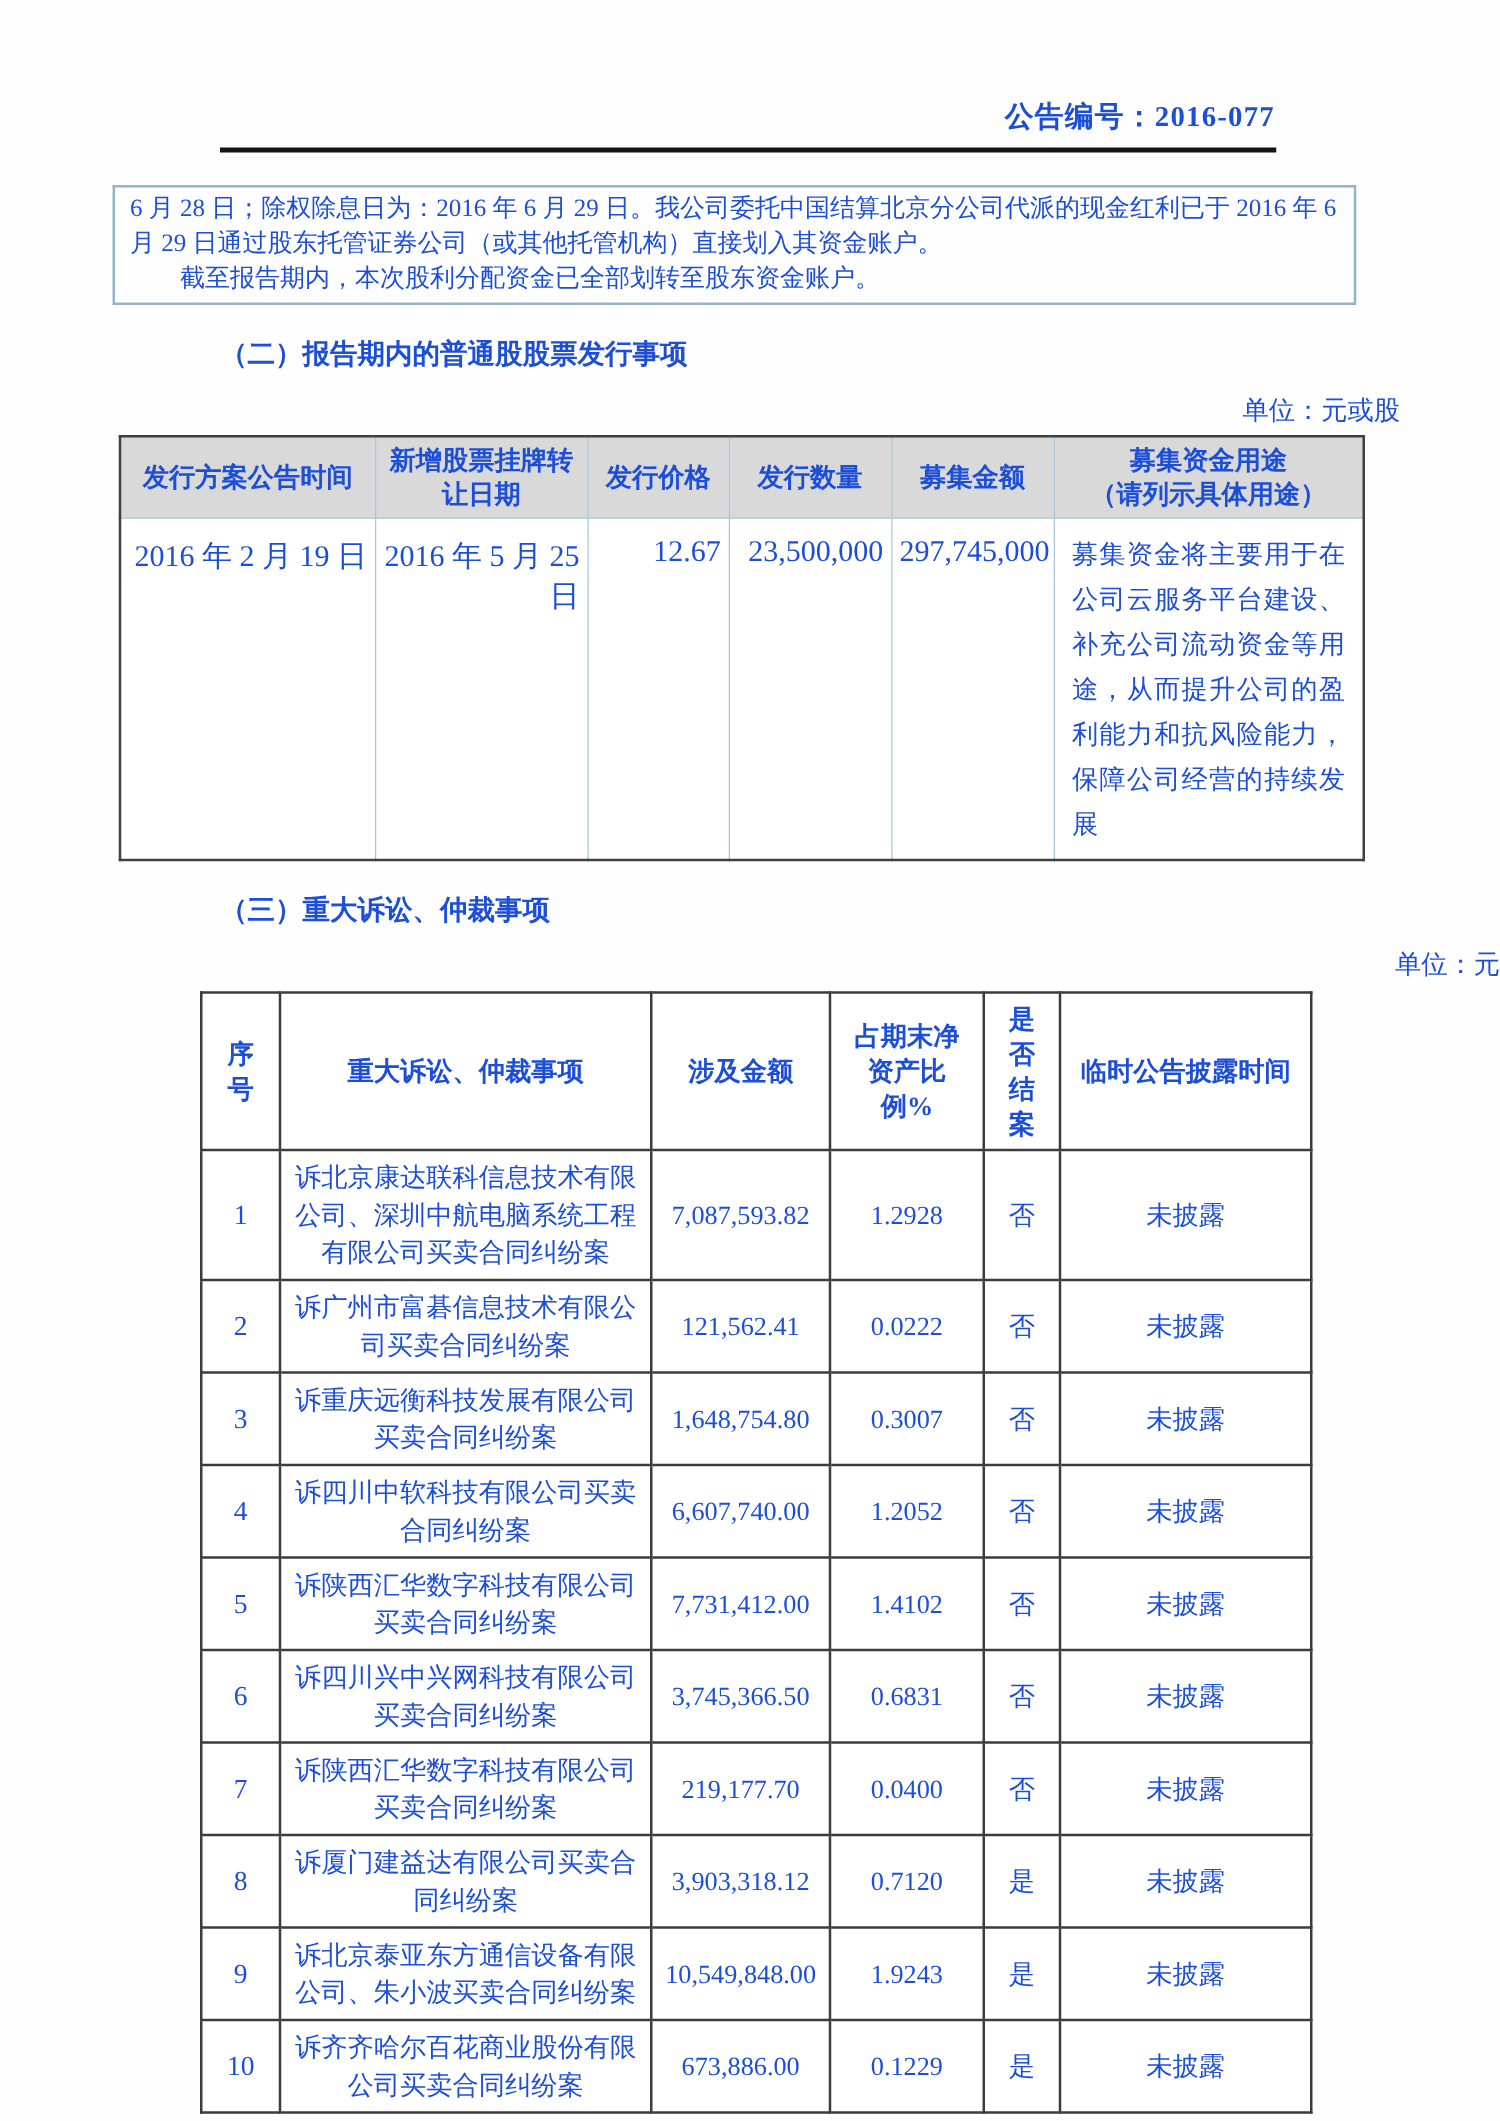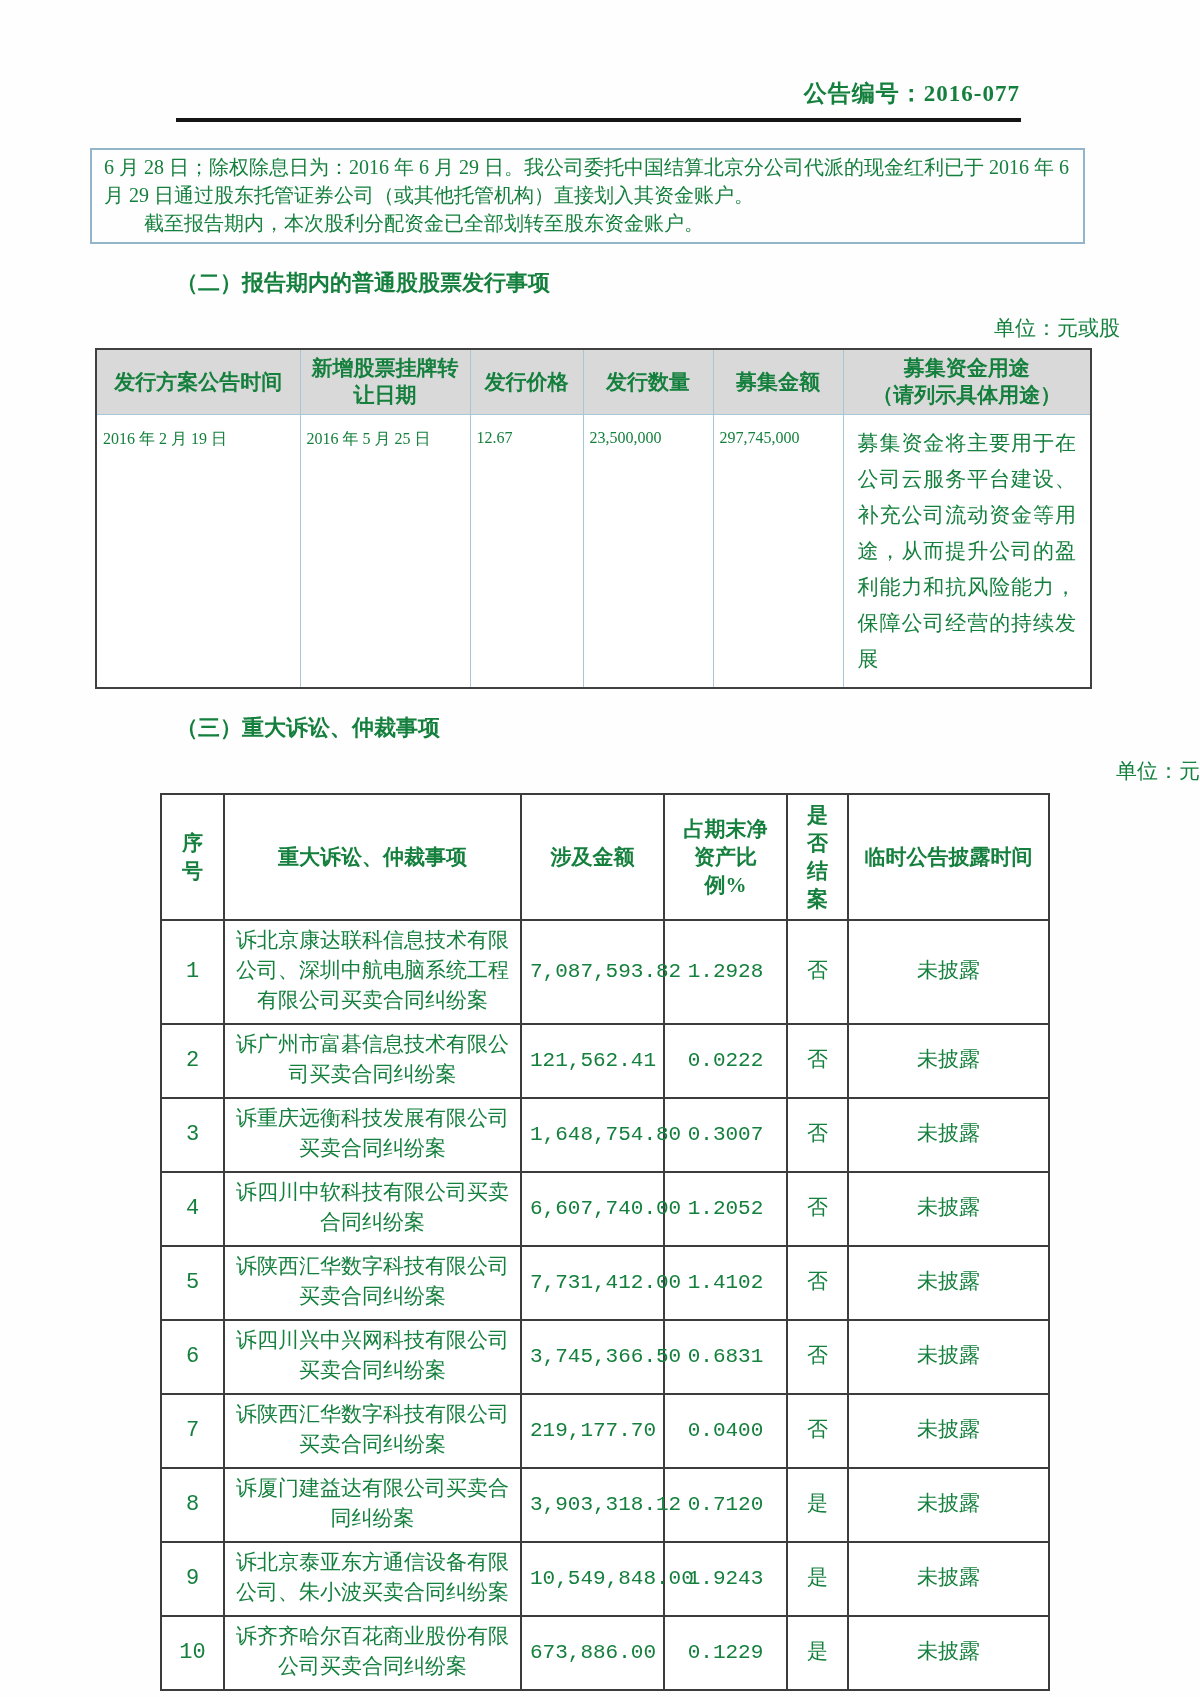--- a/index.html
+++ b/index.html
@@ -3,21 +3,21 @@
 <meta charset="utf-8">
 <style>
   html,body{margin:0;padding:0;background:#e8e8e8;}
   .page{
     position:relative;
     width:1200px;height:1697px;
     margin:0 auto;
     background:#fefefe;
     overflow:hidden;
     font-family:"Liberation Serif","DejaVu Serif",serif;
-    color:#15803d;
+    color:#1d4ed8;
   }
   
   .notice-no{
     padding-top:78px;
     width:1020px;
     text-align:right;
     font-size:23px;
     font-weight:bold;
     letter-spacing:1px;
   }
@@ -66,22 +66,22 @@
     font-weight:bold;
     text-align:center;
     vertical-align:middle;
     height:58px;
     padding:3px 4px;
     white-space:pre-line;
     line-height:27px;
   }
   table.t1 td{
     border:1px solid #a9c6d8;
-    font-size:16px;
-    text-align:left;
+    font-size:24px;
+    text-align:right;
     vertical-align:top;
     padding:14px 6px;
     background:#fff;
   }
   table.t1 td.usage-cell{
     text-align:justify;
     text-justify:inter-ideograph;
     padding:10px 14px;
     font-size:21px;
     line-height:36px;
@@ -105,21 +105,20 @@
     background:#fff;
   }
   table.t2 td{
     border:2px solid #3c3c3c;
     font-size:21px;
     text-align:center;
     vertical-align:middle;
     padding:6px 8px;
     line-height:30px;
     background:#fff;
-    font-family:Liberation Mono, monospace;
   }
   table.t2 td.num{font-size:22px;}
 </style>
 </head>
 <body>
 
 <div class="page">
 
   <div class="notice-no">公告编号：2016-077</div>
   <div class="rule"></div>

